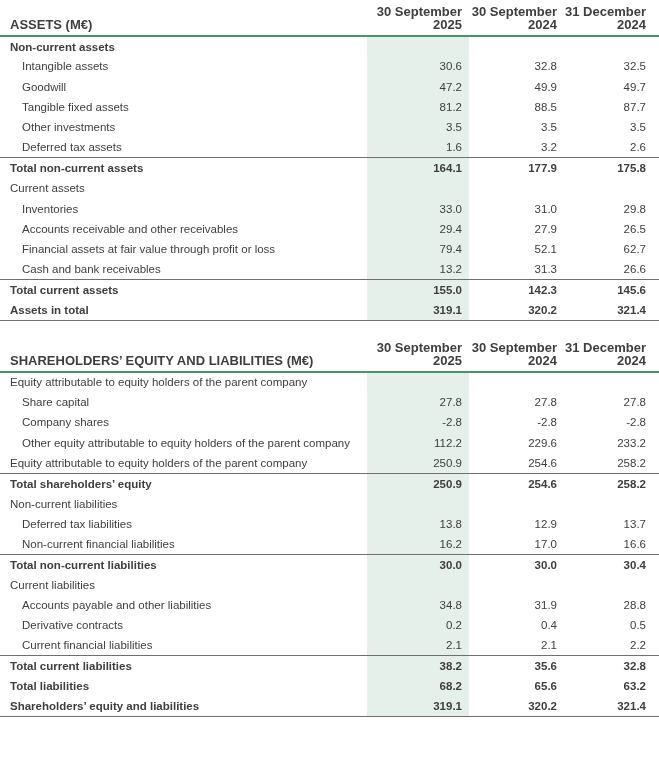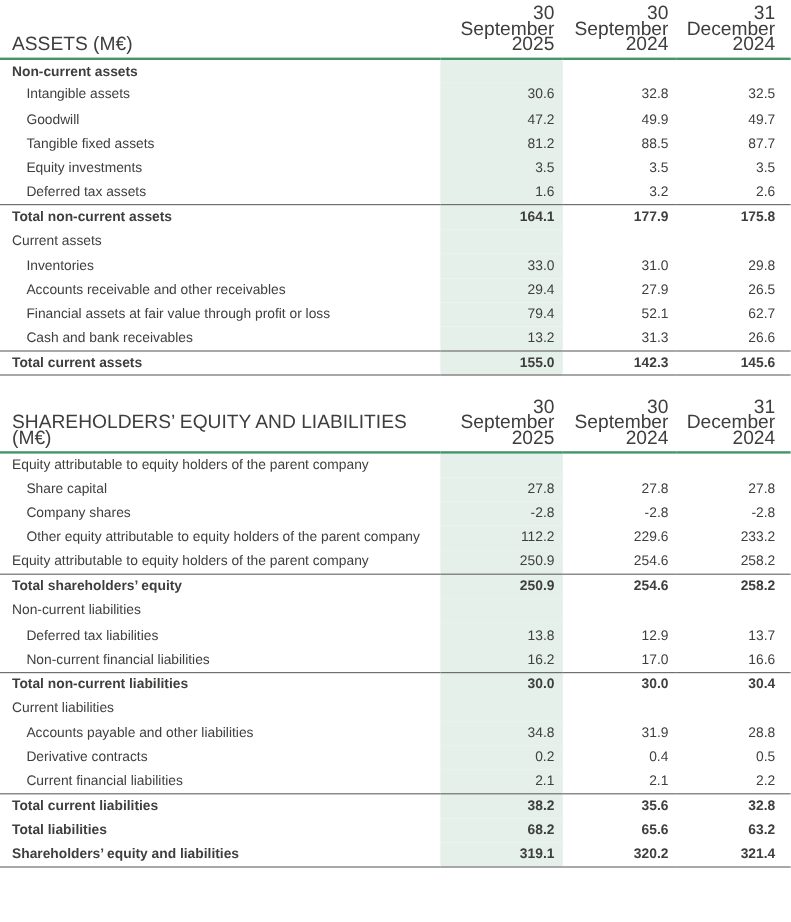--- a/index.html
+++ b/index.html
@@ -30,22 +30,22 @@
   }
   table.fin-table.second { margin-top: 17px; }
 
   col.c-label { width: auto; }
   col.c1 { width: 102px; }
   col.c2 { width: 95px; }
   col.c3 { width: 95px; }
 
   thead th {
     vertical-align: bottom;
-    font-weight: normal;
-    font-size: 16px;
+    font-weight: bold;
+    font-size: 13px;
     line-height: 13px;
     padding: 3px 0 4px 0;
     border-bottom: 2px solid var(--green);
     color: var(--text);
   }
   thead th.label {
     text-align: left;
     padding-left: 10px;
     margin-left: 34px;
   }
@@ -117,21 +117,21 @@
           <td class="num c2">49.9</td>
           <td class="num c3">49.7</td>
         </tr>
         <tr>
           <td class="label indent">Tangible fixed assets</td>
           <td class="num c1">81.2</td>
           <td class="num c2">88.5</td>
           <td class="num c3">87.7</td>
         </tr>
         <tr>
-          <td class="label indent">Equity investments</td>
+          <td class="label indent">Other investments</td>
           <td class="num c1">3.5</td>
           <td class="num c2">3.5</td>
           <td class="num c3">3.5</td>
         </tr>
         <tr>
           <td class="label indent">Deferred tax assets</td>
           <td class="num c1">1.6</td>
           <td class="num c2">3.2</td>
           <td class="num c3">2.6</td>
         </tr>
@@ -169,20 +169,26 @@
           <td class="label indent">Cash and bank receivables</td>
           <td class="num c1">13.2</td>
           <td class="num c2">31.3</td>
           <td class="num c3">26.6</td>
         </tr>
         <tr class="bold rule">
           <td class="label">Total current assets</td>
           <td class="num c1">155.0</td>
           <td class="num c2">142.3</td>
           <td class="num c3">145.6</td>
+        </tr>
+        <tr class="bold">
+          <td class="label">Assets in total</td>
+          <td class="num c1">319.1</td>
+          <td class="num c2">320.2</td>
+          <td class="num c3">321.4</td>
         </tr>
       </tbody>
   </table>
 
   <table class="fin-table second">
     <colgroup>
       <col class="c-label">
         <col class="c1">
         <col class="c2">
         <col class="c3">

